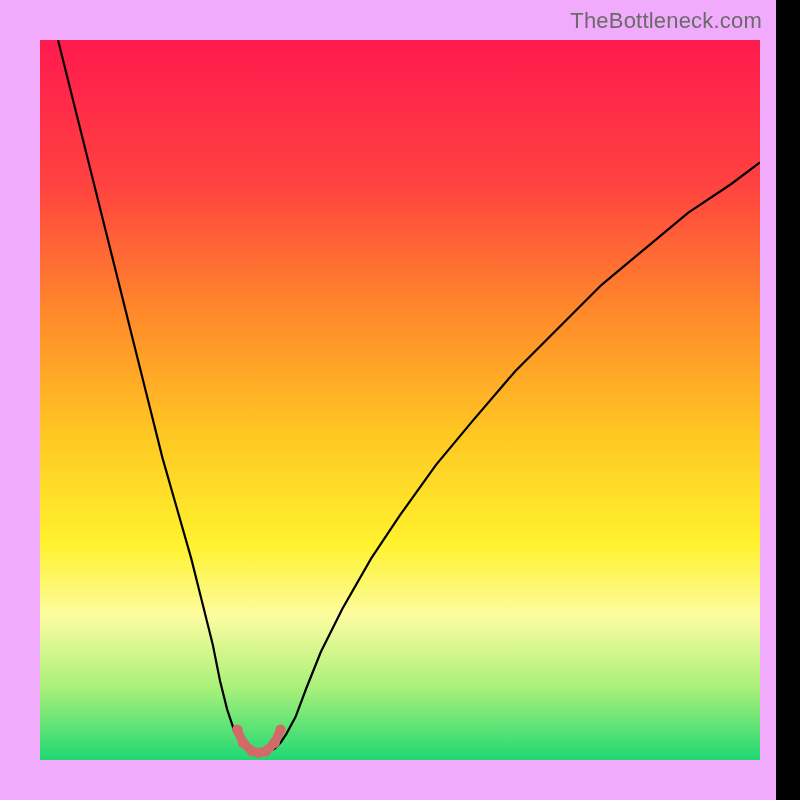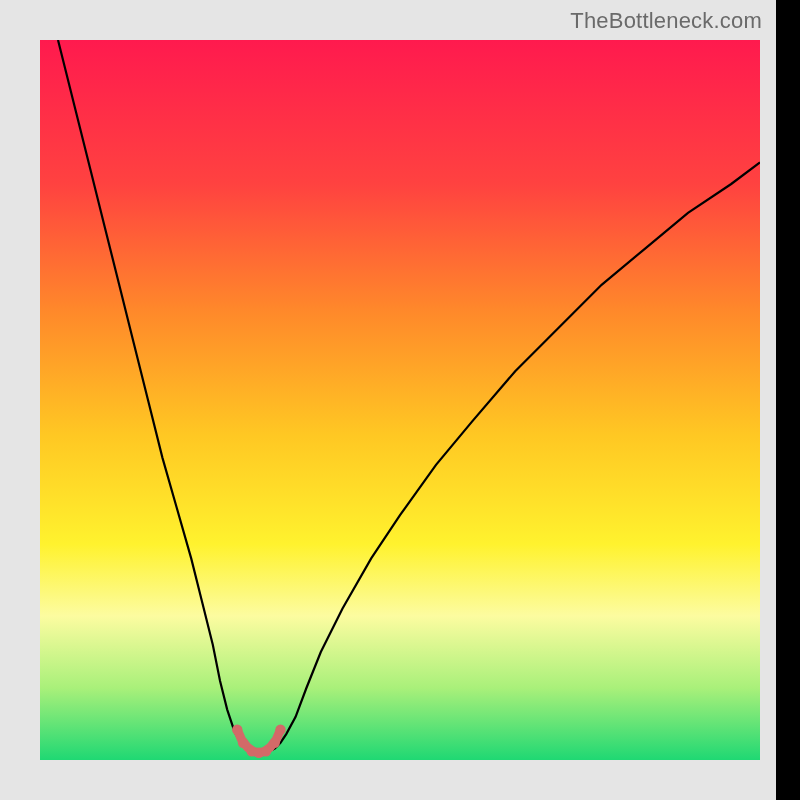--- a/index.html
+++ b/index.html
@@ -9,21 +9,21 @@
     height: 800px;
     background: #000;
     font-family: Arial, Helvetica, sans-serif;
   }
   .frame {
     position: absolute;
     left: 0;
     top: 0;
     width: 776px;
     height: 800px;
-    background: #e5e5e5;
+    background: #f0abfc;
   }
   .plot {
     position: absolute;
     left: 40px;
     top: 40px;
     width: 720px;
     height: 720px;
     overflow: hidden;
   }
   .watermark {

